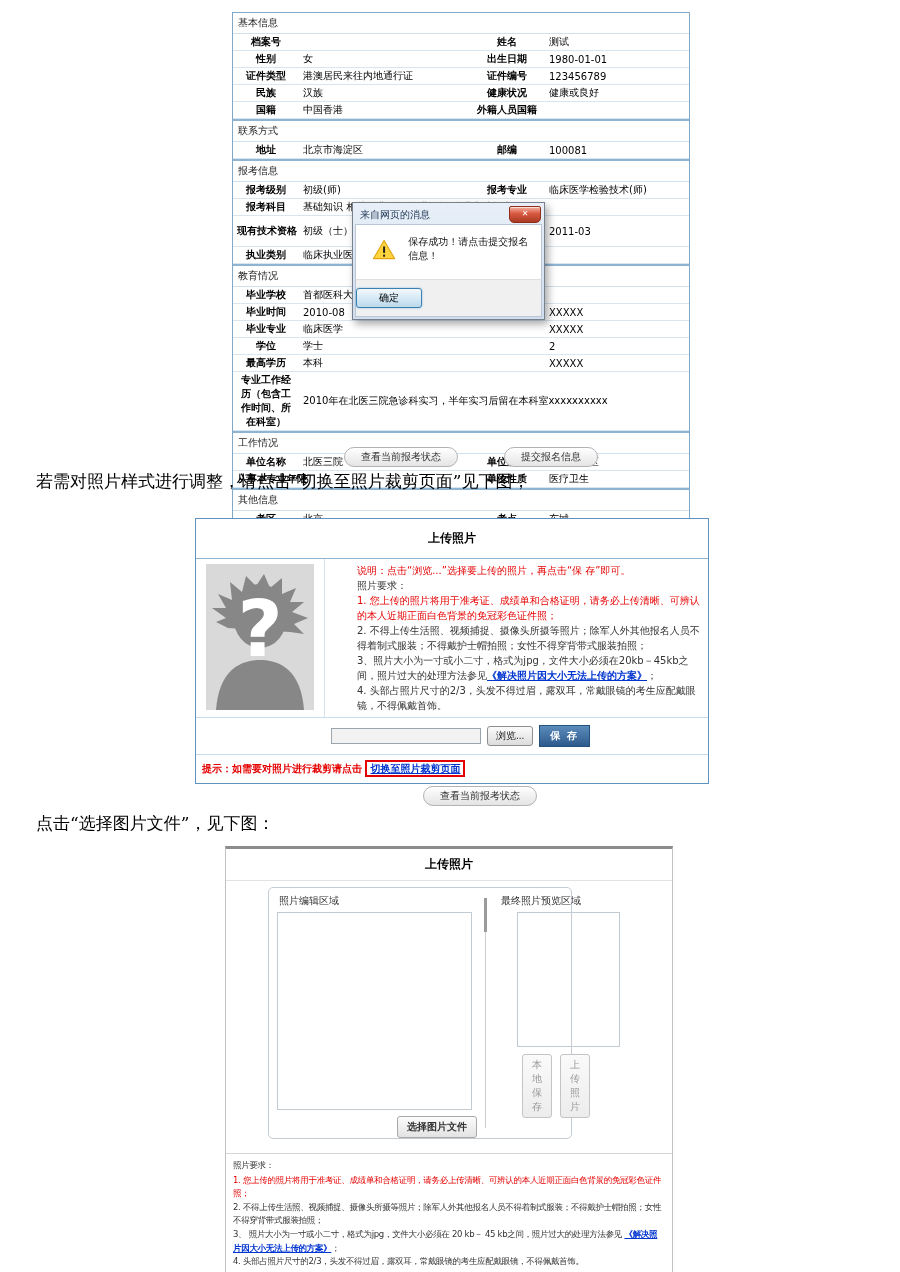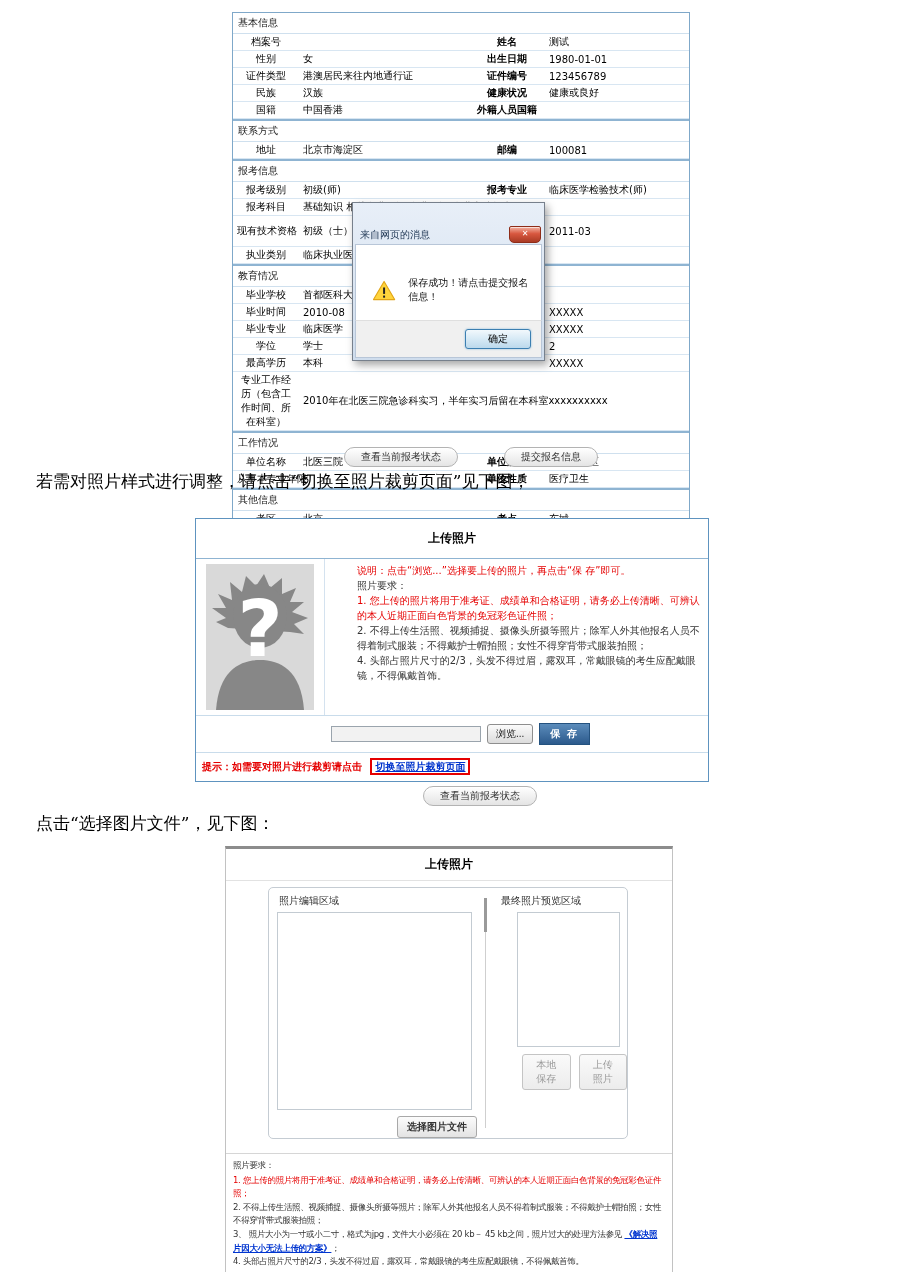--- a/index.html
+++ b/index.html
@@ -5,21 +5,21 @@
   html,body{margin:0;padding:0;background:#fff;}
   body{width:900px;height:1272px;position:relative;font-family:"DejaVu Sans",sans-serif;color:#000;overflow:hidden;}
 
   
   .form-table{position:absolute;left:232px;top:12px;width:458px;border:1px solid #7fa8c9;font-size:10px;background:#fff;box-sizing:border-box;}
   .t-section{padding:3px 5px;border-top:2px solid #8fb4d2;border-bottom:1px solid #cfe0ee;color:#222;}
   .t-section:first-child{border-top:none;}
   .t-row{display:flex;align-items:center;border-bottom:1px solid #d8e6f2;min-height:16px;}
   .t-row:last-child{border-bottom:none;}
   .t-cell{padding:1px 4px;box-sizing:border-box;}
-  .c1{width:66px;font-weight:normal;text-align:center;flex-shrink:0;white-space:nowrap;}
+  .c1{width:66px;font-weight:bold;text-align:center;flex-shrink:0;white-space:nowrap;}
   .t-row.sp .c1{white-space:normal;}
   .c2{width:170px;flex-shrink:0;}
   .c3{width:76px;font-weight:bold;text-align:center;flex-shrink:0;}
   .c4{flex:1;}
   .c234{flex:1;}
 
   .table-btns{position:absolute;left:232px;top:447px;width:458px;display:flex;justify-content:center;gap:46px;transform:translateX(10px);}
   .pill{border-radius:10px;border:1px solid #b3b3b3;background:linear-gradient(#ffffff,#e4e4e4);padding:2px 16px;font-size:10px;color:#333;font-family:"DejaVu Sans",sans-serif;box-shadow:inset 0 1px 0 #fff;cursor:pointer;}
 
   
@@ -34,48 +34,48 @@
   .p1-photo-cell{width:118px;padding:5px;border-right:1px solid #d4e2ef;display:flex;justify-content:center;align-items:flex-start;flex-shrink:0;}
   .p1-ins{flex:1;padding:4px 8px;font-size:10px;line-height:1.5;margin-left:24px;}
   .ins-line.red{color:#e50000;}
   .ins-line.dark{color:#333;}
   .inline-link{color:#0035d0;font-weight:bold;text-decoration:underline;cursor:pointer;}
   .p1-file-row{display:flex;align-items:center;gap:6px;padding:7px 0;border-bottom:1px solid #c9dceb;padding-left:135px;}
   .file-input{width:150px;height:16px;border:1px solid #9aa4ad;background:#f2f2f2;font-size:10px;padding:0 3px;box-sizing:border-box;}
   .browse-btn{border:1px solid #8e8e8e;border-radius:3px;background:linear-gradient(#fbfbfb,#dcdcdc);font-size:10px;padding:2px 8px;color:#222;cursor:pointer;}
   .save-btn{border:1px solid #24527f;background:linear-gradient(#5b8cbb,#2c5a8c);color:#fff;font-size:10px;font-weight:bold;padding:3px 10px;letter-spacing:2px;cursor:pointer;}
   .p1-tip{padding:7px 6px;font-size:10px;font-weight:bold;color:#e50000;}
-  .tip-link{color:#0033cc;font-weight:bold;text-decoration:underline;border:2px solid #e50000;padding:1px 3px;margin-left:5px;cursor:pointer;}
+  .tip-link{color:#0033cc;font-weight:bold;text-decoration:underline;border:2px solid #e50000;padding:1px 3px;cursor:pointer;}
 
   .btn-row2{position:absolute;left:195px;top:786px;width:514px;display:flex;justify-content:center;transform:translateX(28px);}
 
   
   .panel2{position:absolute;left:225px;top:846px;width:448px;border:1px solid #c2c2c2;border-top:3px solid #8c8c8c;border-bottom:2px solid #adadad;background:#fff;box-sizing:border-box;}
   .p2-header{text-align:center;font-weight:bold;font-size:12px;padding:7px 0;border-bottom:1px solid #e2e2e2;}
-  .p2-inner{position:relative;margin:6px 0 14px 42px;width:360px;height:252px;border:1px solid #c5ccd3;border-radius:5px;box-sizing:border-box;}
+  .p2-inner{position:relative;margin:6px 0 14px 42px;width:304px;height:252px;border:1px solid #c5ccd3;border-radius:5px;box-sizing:border-box;}
   .edit-label{position:absolute;left:10px;top:6px;font-size:10px;color:#333;}
   .edit-rect{position:absolute;left:8px;top:24px;width:193px;height:196px;border:1px solid #c3cbd2;}
   .select-btn{position:absolute;left:128px;top:228px;}
   .gray-btn{border:1px solid #a8a8a8;border-radius:3px;background:linear-gradient(#fcfcfc,#e3e3e3);font-size:10px;font-weight:bold;padding:3px 9px;color:#333;cursor:pointer;}
   .gray-btn.dis{border-color:#c4c4c4;color:#9a9a9a;font-weight:normal;background:linear-gradient(#fafafa,#ececec);}
   .v-divider{position:absolute;left:216px;top:10px;bottom:10px;width:1px;background:#cfcfcf;}
   .v-divider::before{content:"";position:absolute;left:-1px;top:0;width:3px;height:34px;background:#9a9a9a;}
   .preview-label{position:absolute;left:232px;top:6px;width:120px;font-size:10px;color:#333;}
   .preview-rect{position:absolute;left:248px;top:24px;width:101px;height:133px;border:1px solid #c3cbd2;}
   .right-btns{position:absolute;left:226px;top:166px;display:flex;gap:8px;margin-left:27px;}
   .req-box{position:absolute;left:238px;top:196px;width:104px;border:1px solid #ccd3d9;border-radius:4px;padding:5px 6px;font-size:10px;line-height:1.35;color:#333;box-sizing:border-box;}
   .p2-reqs{border-top:1px solid #d6d6d6;padding:5px 7px;font-size:8.5px;letter-spacing:-0.3px;line-height:1.6;}
   .reqs-title{color:#333;margin-bottom:1px;}
 
   
   .dialog{position:absolute;left:352px;top:202px;width:193px;border:1px solid #77808c;background:linear-gradient(#e8eff8,#cfdded);box-shadow:3px 4px 8px rgba(0,0,0,.35);padding:2px;box-sizing:border-box;z-index:50;}
-  .dlg-title{height:19px;display:flex;align-items:center;font-size:10px;color:#233a57;padding-left:5px;margin-top:20px;}
+  .dlg-title{height:19px;display:flex;align-items:center;font-size:10px;color:#233a57;padding-left:5px;}
   .dlg-close{margin-left:auto;margin-right:1px;width:30px;height:15px;background:linear-gradient(#f3b3a3,#d8573f 45%,#a93a24);border:1px solid #8e2c18;border-radius:2px 2px 5px 5px;color:#fff;font-size:8px;text-align:center;line-height:14px;cursor:pointer;box-shadow:inset 0 1px 0 rgba(255,255,255,.6);}
-  .dlg-body{background:#fff;border:1px solid #b8c6d8;border-bottom:none;padding:31px 12px 16px 16px;display:flex;align-items:center;gap:12px;font-size:10px;color:#111;}
-  .dlg-footer{background:#f0f0f0;border:1px solid #b8c6d8;border-top:1px solid #dfdfdf;padding:8px 10px;display:flex;justify-content:flex-end;}
+  .dlg-body{background:#fff;border:1px solid #b8c6d8;border-bottom:none;padding:10px 12px 16px 16px;display:flex;align-items:center;gap:12px;font-size:10px;color:#111;}
+  .dlg-footer{background:#f0f0f0;border:1px solid #b8c6d8;border-top:1px solid #dfdfdf;padding:8px 0;display:flex;}
   .ok-btn{width:66px;height:20px;font-size:10px;border:1px solid #3c7fb1;border-radius:3px;background:linear-gradient(#f2f8fc,#d9ebf6 45%,#bcd9ec);color:#000;cursor:pointer;box-shadow:0 0 2px #7ab3d8;}
 </style>
 </head>
 <body>
 
 <div class="page">
 
   <div class="form-table">
       <div class="t-section">基本信息</div>
       <div class="t-row">
@@ -210,20 +210,21 @@
           <ellipse cx="54" cy="52" rx="27" ry="32" fill="#878787"></ellipse>
           <path fill="#878787" d="M10,146 C13,106 34,96 54,96 C74,96 95,106 98,146 Z"></path>
           <text x="54" y="92" font-size="78" font-weight="bold" fill="#ffffff" text-anchor="middle" font-family="DejaVu Sans, sans-serif">?</text>
         </svg>
       </div>
       <div class="p1-ins">
           <div class="ins-line red"><span>说明：点击“浏览...”选择要上传的照片，再点击“保 存”即可。</span></div>
           <div class="ins-line dark"><span>照片要求：</span></div>
           <div class="ins-line red"><span>1. 您上传的照片将用于准考证、成绩单和合格证明，请务必上传清晰、可辨认的本人近期正面白色背景的免冠彩色证件照；</span></div>
           <div class="ins-line dark"><span>2. 不得上传生活照、视频捕捉、摄像头所摄等照片；除军人外其他报名人员不得着制式服装；不得戴护士帽拍照；女性不得穿背带式服装拍照；</span></div>
+          <div class="ins-line dark"><span>3、照片大小为一寸或小二寸，格式为jpg，文件大小必须在20kb－45kb之间，照片过大的处理方法参见</span><a class="inline-link">《解决照片因大小无法上传的方案》</a><span>；</span></div>
           <div class="ins-line dark"><span>4. 头部占照片尺寸的2/3，头发不得过眉，露双耳，常戴眼镜的考生应配戴眼镜，不得佩戴首饰。</span></div>
         </div>
     </div>
     <div class="p1-file-row">
       <input class="file-input" style="">
       <button class="browse-btn">浏览...</button>
       <button class="save-btn">保 存</button>
     </div>
     <div class="p1-tip">
       <span>提示：如需要对照片进行裁剪请点击</span>

